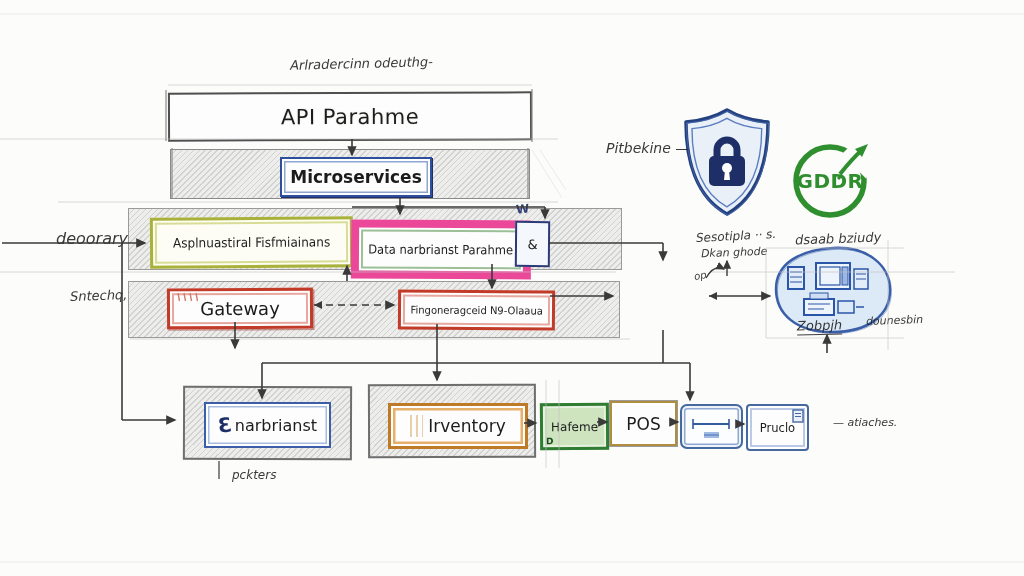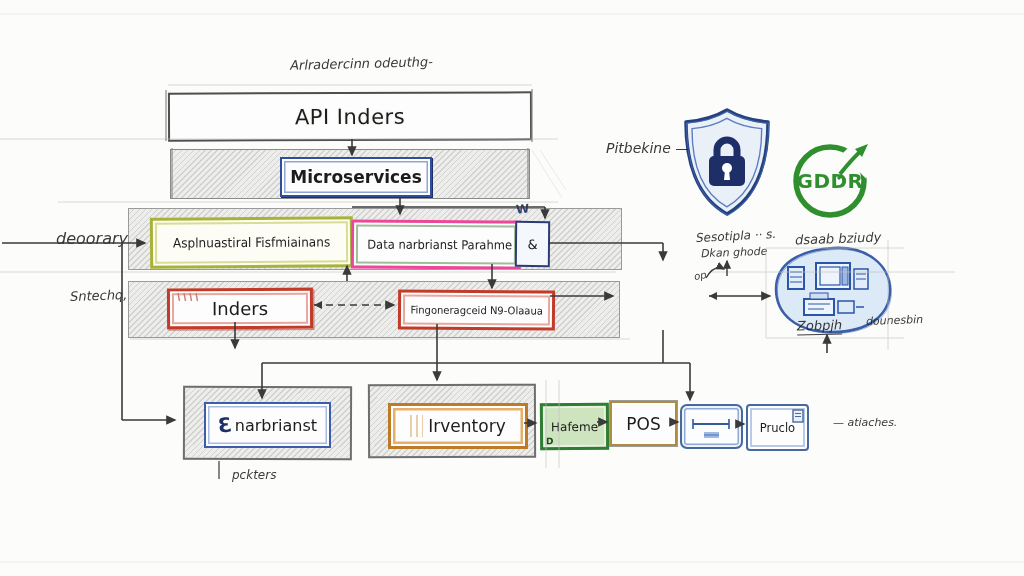--- a/index.html
+++ b/index.html
@@ -15,21 +15,21 @@
   .box{position:absolute;display:flex;align-items:center;justify-content:center;background:#fdfdfd;}
   .lbl{white-space:nowrap;}
   .halo{text-shadow:0 0 3px #f1f1ee,0 0 2px #f1f1ee;}
   
   .api{border:2.5px solid #4f4f4f;transform:rotate(-0.2deg);font-size:21px;letter-spacing:.5px;}
   .microband{border:1.5px solid #8a8a8a;}
   .micro{border:2.5px solid #2d4f9e;box-shadow:inset 0 0 0 2px #fff,inset 0 0 0 3.5px #8fa6d4,1px 1px 0 #1d2f66;font-size:17px;}
   .gband{border:1.2px solid #9a9a9a;}
   .g1{border:3px solid #a8b13a;background:#fdfdf6;box-shadow:inset 0 0 0 2px #fefef2,inset 0 0 0 4px #d8dc96;transform:rotate(-0.4deg);}
   .g1 .lbl{font-size:13px;transform:scaleX(.93);}
-  .g2{border:3px solid #ec4899;box-shadow:inset 0 0 0 2px #fff,inset 0 0 0 4px #9dbf97;transform:rotate(.3deg);justify-content:flex-end;}
+  .g2{border:8px solid #ec4899;box-shadow:inset 0 0 0 2px #fff,inset 0 0 0 4px #9dbf97;transform:rotate(.3deg);}
   .g2 .lbl{font-size:12.5px;transform:scaleX(.92);}
   .ampbox{border:2.5px solid #2c3a75;background:#f4f7fc;font-size:13px;transform:rotate(.5deg);}
   .rband{border:1.2px solid #9a9a9a;}
   .r1{border:3.5px solid #c23a28;box-shadow:inset 0 0 0 2px #fff,inset 0 0 0 4px #e8a79e,1.5px 1.5px 0 rgba(150,40,30,.45);font-size:18px;transform:rotate(-.3deg);}
   .r2{border:3px solid #c23a28;box-shadow:inset 0 0 0 2px #fff,inset 0 0 0 4px #e8a79e;transform:rotate(.4deg);}
   .r2 .lbl{font-size:10.5px;transform:scaleX(.95);}
   .crm{border:3px solid #c0a75f;border-radius:50%;font-size:25px;letter-spacing:1px;
        background-color:#f7edc8;
        background-image:repeating-linear-gradient(135deg, rgba(255,255,255,0) 0 4px, rgba(190,170,110,.28) 4px 5px);
        box-shadow:inset 0 0 0 3px #f3e7bd,1px 2px 2px rgba(120,100,50,.25);}
@@ -50,21 +50,21 @@
   .wires{position:absolute;left:0;top:0;pointer-events:none;}
   .gddr-text{position:absolute;width:92px;text-align:center;font-size:20px;font-weight:bold;color:#2f8f2f;letter-spacing:.5px;}
   .underl{border-bottom:1.5px solid #2a2a2a;padding-bottom:1px;}
 </style>
 </head>
 <body>
 
 <div class="canvas">
 
   <div class="band hatch-dark api abs box" style="left:168px;top:92px;width:360px;height:45px;">
-    <span class="lbl halo">API Inders</span>
+    <span class="lbl halo">API Parahme</span>
   </div>
 
   <div class="band hatch microband" style="left:170px;top:149px;width:358px;height:48px;"></div>
   <div class="box micro" style="left:280px;top:157px;width:148px;height:36px;font-weight:bold;">
     <span class="lbl">Microservices</span>
   </div>
 
   <div class="band hatch gband" style="left:128px;top:208px;width:492px;height:60px;"></div>
   <div class="box g1" style="left:150px;top:217px;width:197px;height:45px;">
     <span class="lbl">Asplnuastiral Fisfmiainans</span>
@@ -72,21 +72,21 @@
   <div class="box g2" style="left:351px;top:220px;width:164px;height:43px;">
     <span class="lbl">Data narbrianst Parahme</span>
   </div>
   <div class="box ampbox" style="left:515px;top:221px;width:31px;height:42px;">
     <span class="lbl">&amp;</span>
   </div>
   <span class="ann scribble" style="left:516px;top:202px;font-size:12px;transform:rotate(-6deg);font-style:normal;">W</span>
 
   <div class="band hatch rband" style="left:128px;top:281px;width:490px;height:55px;"></div>
   <div class="box r1" style="left:167px;top:288px;width:140px;height:35px;">
-    <span class="lbl">Inders</span>
+    <span class="lbl">Gateway</span>
   </div>
   <div class="box r2" style="left:398px;top:290px;width:151px;height:34px;">
     <span class="lbl">Fingoneragceid N9-Olaaua</span>
   </div>
 
 
   <svg class="abs" style="left:676px;top:106px;" width="102" height="112" viewBox="0 0 102 112" aria-label="shield-lock-icon">
     <path d="M51,4 C63,11 79,15 92,16 C92,54 82,91 51,108 C20,91 10,54 10,16 C23,15 39,11 51,4 Z" fill="#e9f0f8" stroke="#24407e" stroke-width="3.5" stroke-linejoin="round"></path>
     <path d="M51,4 C63,11 79,15 92,16 C92,54 82,91 51,108 C20,91 10,54 10,16 C23,15 39,11 51,4 Z" fill="none" stroke="#4a6fb5" stroke-width="1.2" opacity=".7" transform="translate(.6,1.2)"></path>
     <path d="M51,4 C63,11 79,15 92,16 C92,54 82,91 51,108 C20,91 10,54 10,16 C23,15 39,11 51,4 Z" fill="none" stroke="#5b7cc0" stroke-width="1.6" transform="translate(7.5,9) scale(0.85)"></path>

